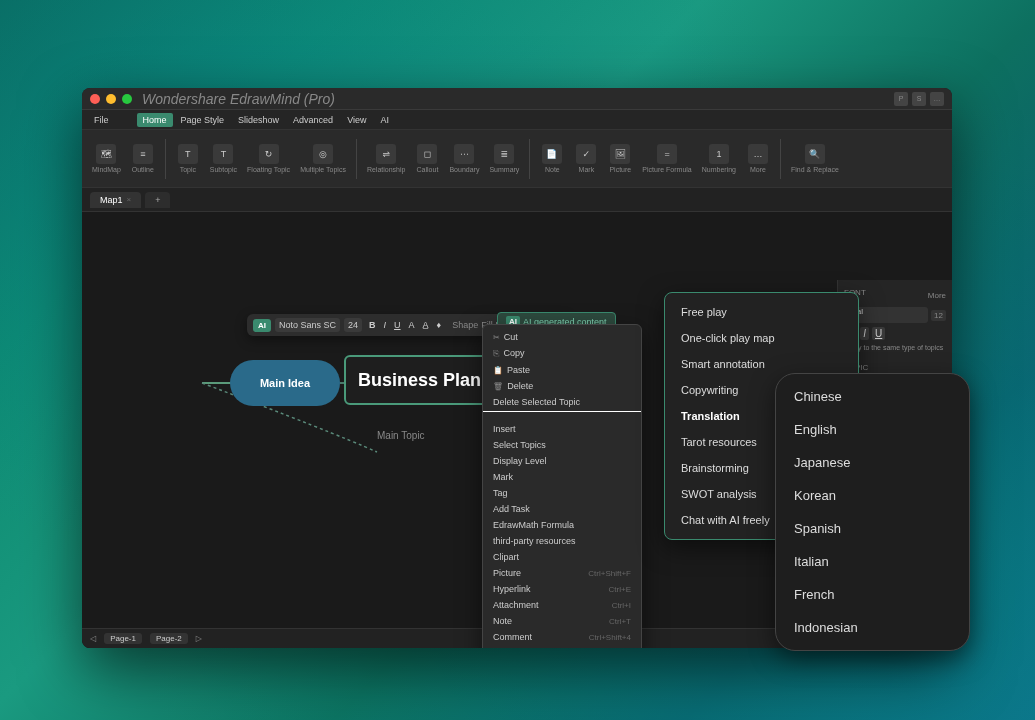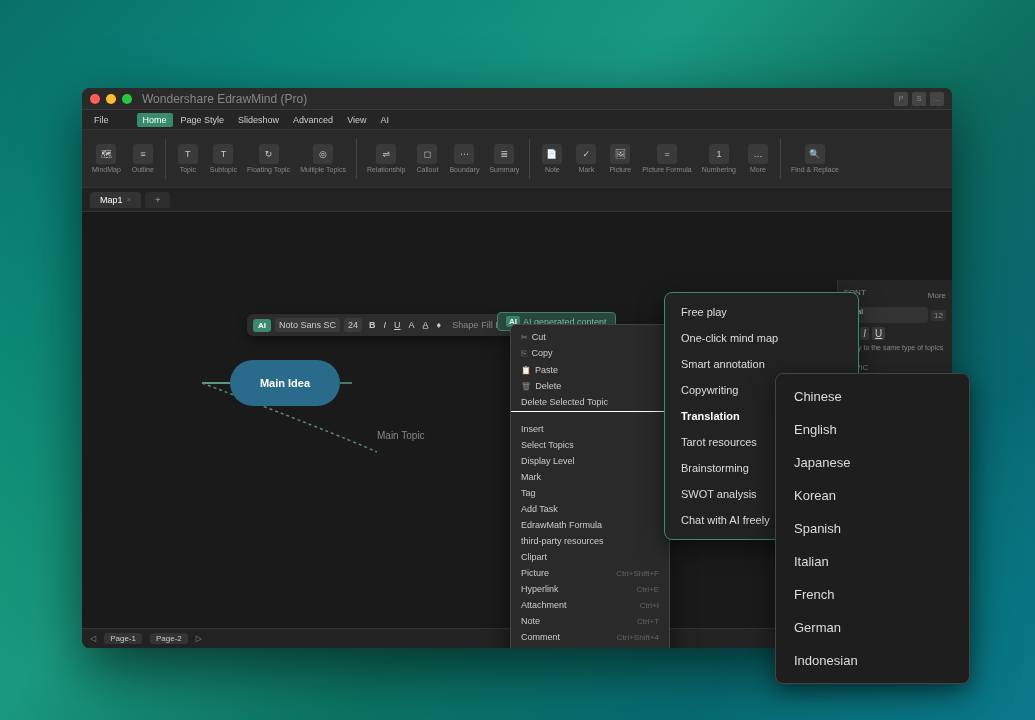--- a/index.html
+++ b/index.html
@@ -47,23 +47,24 @@
       padding: 0 8px;
       gap: 6px;
       border-bottom: 1px solid #3a3a3a;
       flex-shrink: 0;
     }
     .title-bar-dot {
       width: 10px; height: 10px;
       border-radius: 50%;
     }
     .title-bar-title {
-      font-size: 12px;
+      font-size: 14px;
       color: #888;
       margin-left: 4px;
+      font-style: italic;
     }
     .title-bar-controls {
       margin-left: auto;
       display: flex;
       gap: 4px;
     }
     .title-bar-btn {
       width: 14px; height: 14px;
       background: #444;
       border-radius: 2px;
@@ -281,21 +282,21 @@
       z-index: 25;
       display: flex;
       align-items: center;
       gap: 3px;
     }
 
     
     .context-menu {
       position: absolute;
       top: 112px;
-      left: 428px;
+      left: 400px;
       width: 160px;
       background: #2a2a2a;
       border: 1px solid #444;
       border-radius: 6px;
       padding: 4px 0;
       z-index: 30;
       box-shadow: 0 8px 24px rgba(0,0,0,0.5);
     }
     .cm-item {
       padding: 3px 10px;
@@ -348,21 +349,21 @@
     }
 
     
     .lang-submenu {
       position: absolute;
       top: 185px;
       left: 775px;
       width: 195px;
       background: #1e1e1e;
       border: 1px solid #444;
-      border-radius: 8px;
+      border-radius: 20px;
       padding: 6px 0;
       z-index: 40;
       box-shadow: 0 8px 24px rgba(0,0,0,0.5);
     }
     .lang-item {
       padding: 9px 18px;
       font-size: 13px;
       color: #ddd;
       cursor: pointer;
     }
@@ -561,20 +562,23 @@
     <svg class="mindmap-svg">
       <line x1="258" y1="171" x2="270" y2="171" stroke="#4a7a6a" stroke-width="2"></line>
       <path d="M 120 171 Q 190 171 205 171" stroke="#5a9a7a" stroke-width="2" fill="none"></path>
       <path d="M 120 171 Q 250 220 295 240" stroke="#5a8a7a" stroke-width="1.5" fill="none" stroke-dasharray="3,3"></path>
     </svg>
 
     <div class="node-main-idea">
       <span>Main Idea</span>
     </div>
 
+    <div class="node-business-plan">
+      <span>Business Plan</span>
+    </div>
 
     <div class="node-main-topic">
       <span>Main Topic</span>
     </div>
 
     <div class="floating-toolbar">
       <div class="ft-ai-badge">AI</div>
       <div class="ft-font">Noto Sans SC</div>
       <div class="ft-size">24</div>
       <div style="display:flex;gap:2px">
@@ -640,21 +644,21 @@
       <div class="cm-item">
         <span>Comment</span>
           <span class="cm-shortcut">Ctrl+Shift+4</span>
       </div>
       <div class="cm-item">Traverse Topic</div>
 
     </div>
 
     <div class="ai-menu">
       <div class="ai-menu-item">Free play</div>
-      <div class="ai-menu-item">One-click mind map</div>
+      <div class="ai-menu-item">One-click play map</div>
       <div class="ai-menu-item">Smart annotation</div>
       <div class="ai-menu-item">Copywriting</div>
       <div class="ai-menu-item active">Translation</div>
       <div class="ai-menu-item">Tarot resources</div>
       <div class="ai-menu-item">Brainstorming</div>
       <div class="ai-menu-item">SWOT analysis</div>
       <div class="ai-menu-item">Chat with AI freely</div>
     </div>
 
     <div class="right-panel">
@@ -690,15 +694,14 @@
 </div>
 
 <div class="lang-submenu" style="position:absolute;top:373px;left:775px;z-index:50">
   <div class="lang-item">Chinese</div>
   <div class="lang-item">English</div>
   <div class="lang-item">Japanese</div>
   <div class="lang-item">Korean</div>
   <div class="lang-item">Spanish</div>
   <div class="lang-item">Italian</div>
   <div class="lang-item">French</div>
-  <div class="lang-item">German</div>
   <div class="lang-item">Indonesian</div>
 </div>
 
 </body></html>

